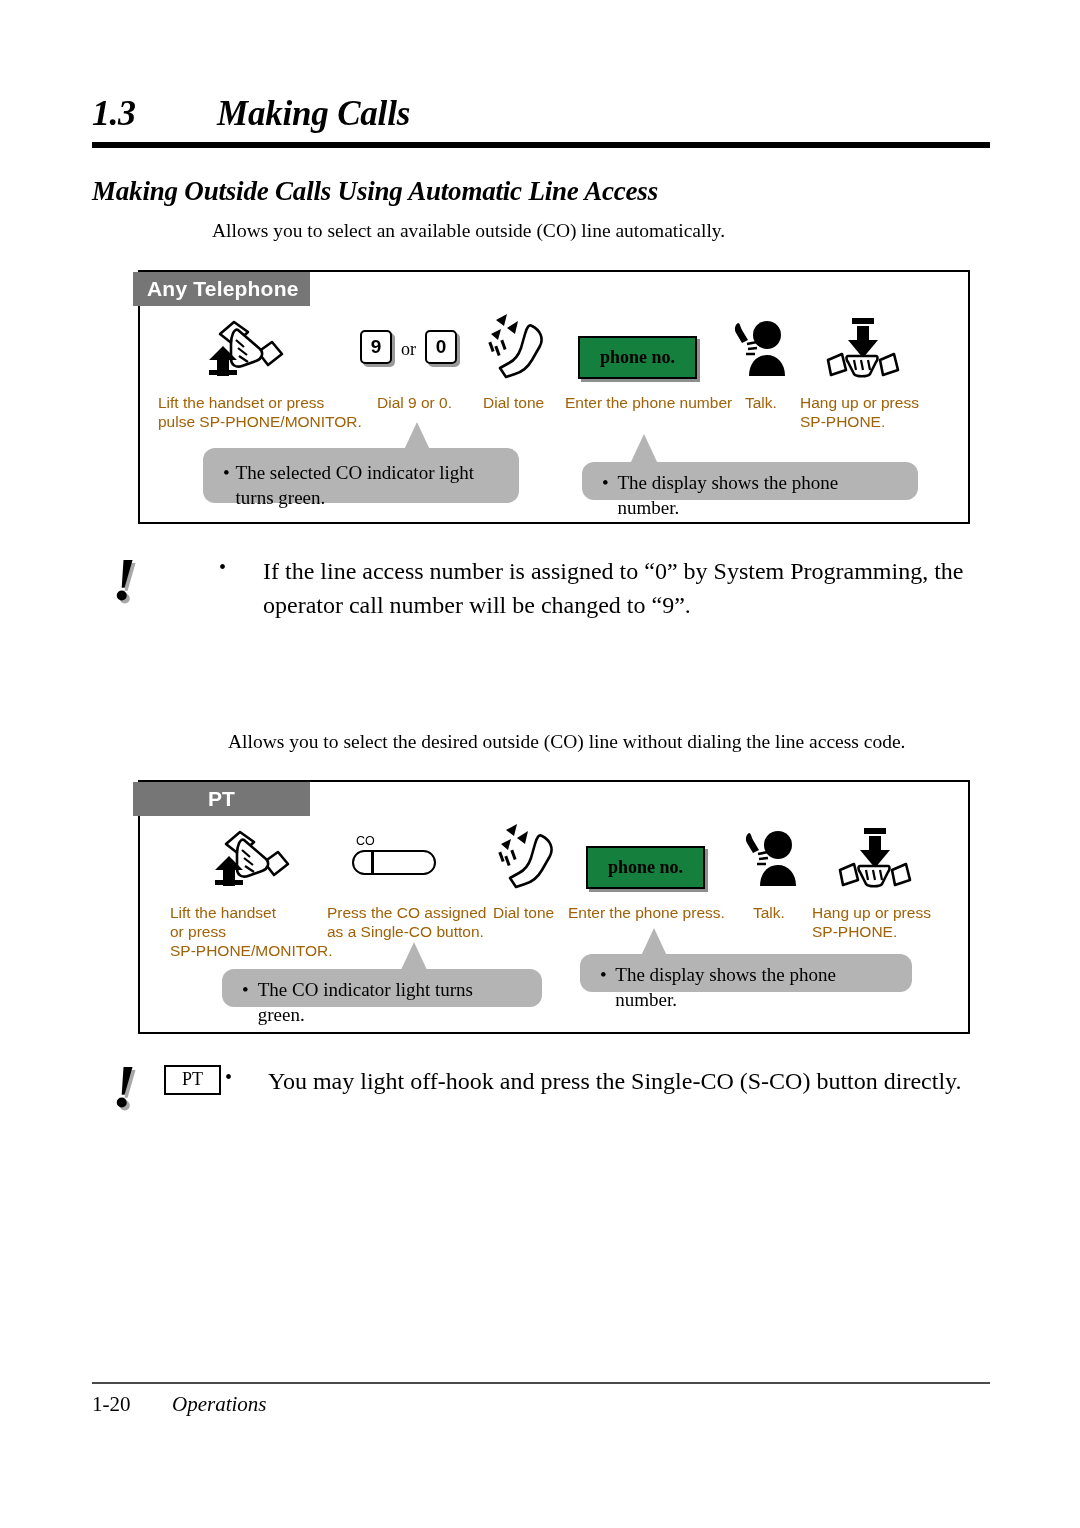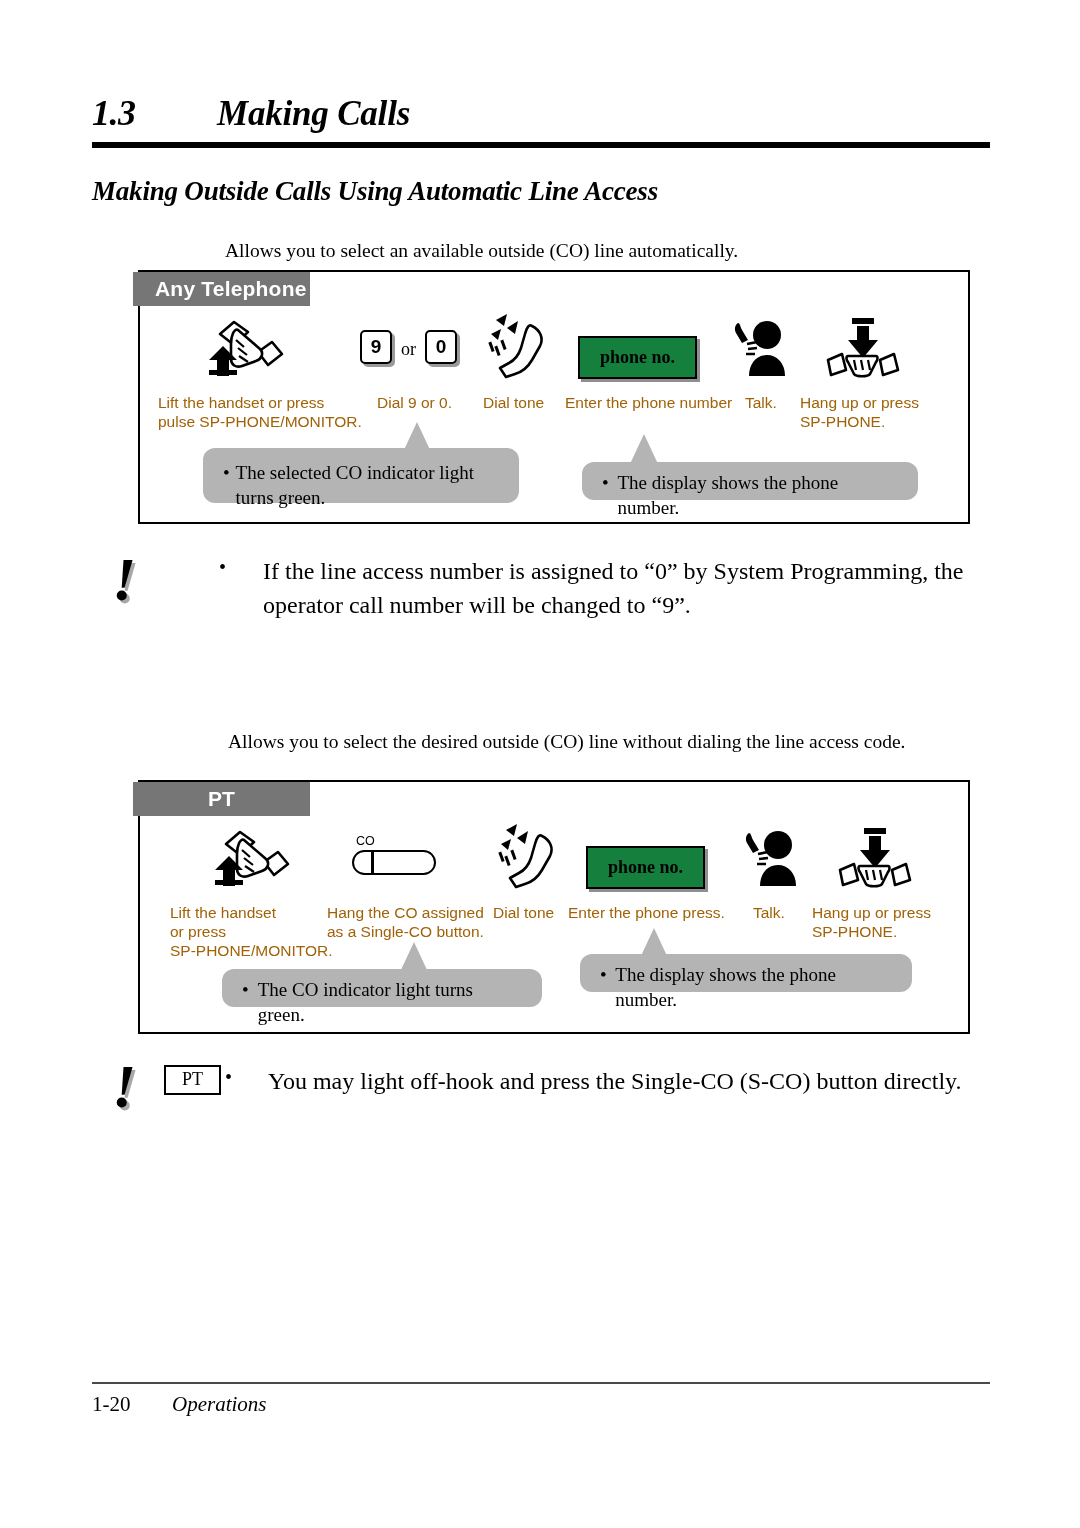--- a/index.html
+++ b/index.html
@@ -80,21 +80,21 @@
     background: #767676;
     color: #ffffff;
     font-family: "Liberation Sans", sans-serif;
     font-weight: bold;
     font-size: 21px;
     letter-spacing: 0.2px;
     box-sizing: border-box;
     display: flex;
     align-items: center;
   }
-  .proc-tab.left-pad { padding-left: 22px; }
+  .proc-tab.left-pad { padding-left: 14px; }
   .proc-tab.center { justify-content: center; }
   .step-icon {
     position: absolute;
     display: flex;
     align-items: flex-end;
     justify-content: center;
   }
   .step-label {
     position: absolute;
     font-family: "Liberation Sans", sans-serif;
@@ -263,21 +263,21 @@
 
   <div class="chapter-head">
     <div class="chapter-row">
       <div class="chapter-num">1.3</div>
       <div class="chapter-title">Making Calls</div>
     </div>
     <div class="chapter-rule"></div>
   </div>
 
   <div class="feature-title" style="left:92px; top:176px;">Making Outside Calls Using Automatic Line Access</div>
-  <div class="feature-desc" style="left:225px; top:220px;margin-top:20px;">Allows you to select an available outside (CO) line automatically.</div>
+  <div class="feature-desc" style="left:212px; top:220px;">Allows you to select an available outside (CO) line automatically.</div>
 
   <div class="proc-box" style="left:138px; top:270px; width:832px; height:254px;"></div>
   <div class="proc-tab left-pad" style="left:133px; top:272px; width:177px; height:34px;">
     <span>Any Telephone</span>
   </div>
 
   <div class="step-icon" style="left:196px; top:316px; width:90px; height:62px;">
     <svg width="86" height="62" viewBox="0 0 86 62">
       <g fill="#000" stroke="#000" stroke-width="2.6" stroke-linejoin="round">
         <polygon points="22,18 36,6 50,16 36,29" fill="#fff"></polygon>
@@ -400,21 +400,21 @@
   <div class="step-label" style="left:170px; top:904px; width:170px;">Lift the handset
 or press
 SP-PHONE/MONITOR.</div>
 
   <div class="step-icon" style="left:352px; top:850px;">
     <div class="co-wrap">
       <span class="co-name">CO</span>
       <div class="co-pill"></div>
     </div>
   </div>
-  <div class="step-label" style="left:327px; top:904px; width:200px;">Hang the CO assigned
+  <div class="step-label" style="left:327px; top:904px; width:200px;">Press the CO assigned
 as a Single-CO button.</div>
 
   <div class="step-icon" style="left:492px; top:822px;">
     <svg width="74" height="72" viewBox="0 0 74 72">
       <g stroke="#000" stroke-width="2.6" fill="#fff" stroke-linejoin="round">
         <path d="M50,14 C58,18 62,26 58,34 L50,48 C46,55 40,60 33,62 L24,65 L18,56 L27,51
                  C33,48 37,42 39,36 L43,22 C45,15 47,12 50,14 Z"></path>
       </g>
       <g fill="#000">
         <path d="M14,8 L25,2 L22,14 Z"></path>

